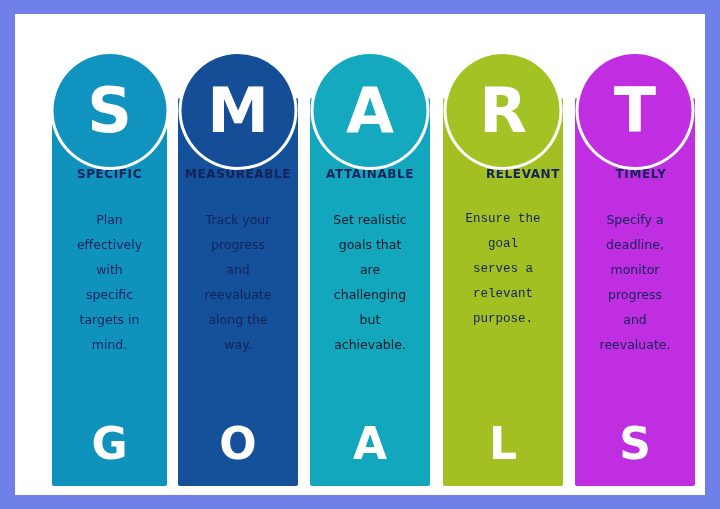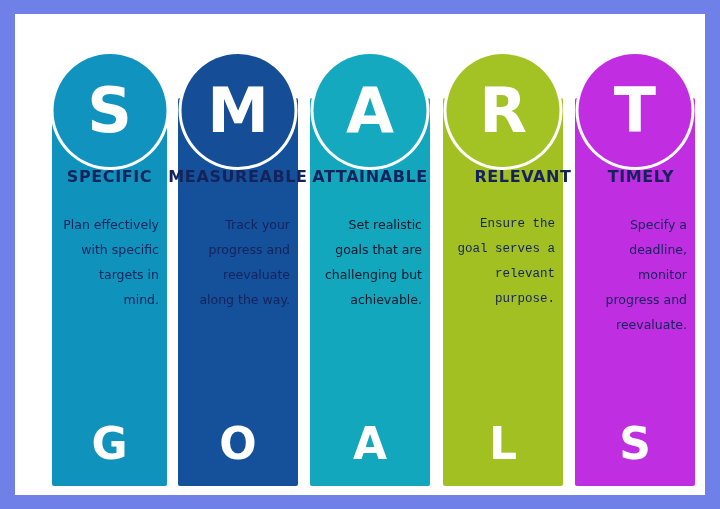--- a/index.html
+++ b/index.html
@@ -63,34 +63,34 @@
     top:0; bottom:0;
     display:flex;
     flex-direction:column;
     align-items:center;
     z-index:2;
   }
   .col-title {
     margin-top:113px;
     font-family:"DejaVu Sans", sans-serif;
     font-weight:bold;
-    font-size:16px;
+    font-size:12px;
     letter-spacing:0.6px;
     color:#15235c;
     text-align:center;
     white-space:nowrap;
   }
   .col-desc {
     margin-top:26px;
     font-family:"DejaVu Sans", sans-serif;
     font-size:12.5px;
     line-height:25px;
     color:#15235c;
-    text-align:right;
-    padding:0 8px;
+    text-align:center;
+    padding:0 22px;
     max-width:100%;
   }
   .bottom-letter {
     position:absolute;
     left:0; right:0;
     bottom:20px;
     text-align:center;
     color:#ffffff;
     font-family:"DejaVu Sans", sans-serif;
     font-weight:bold;

